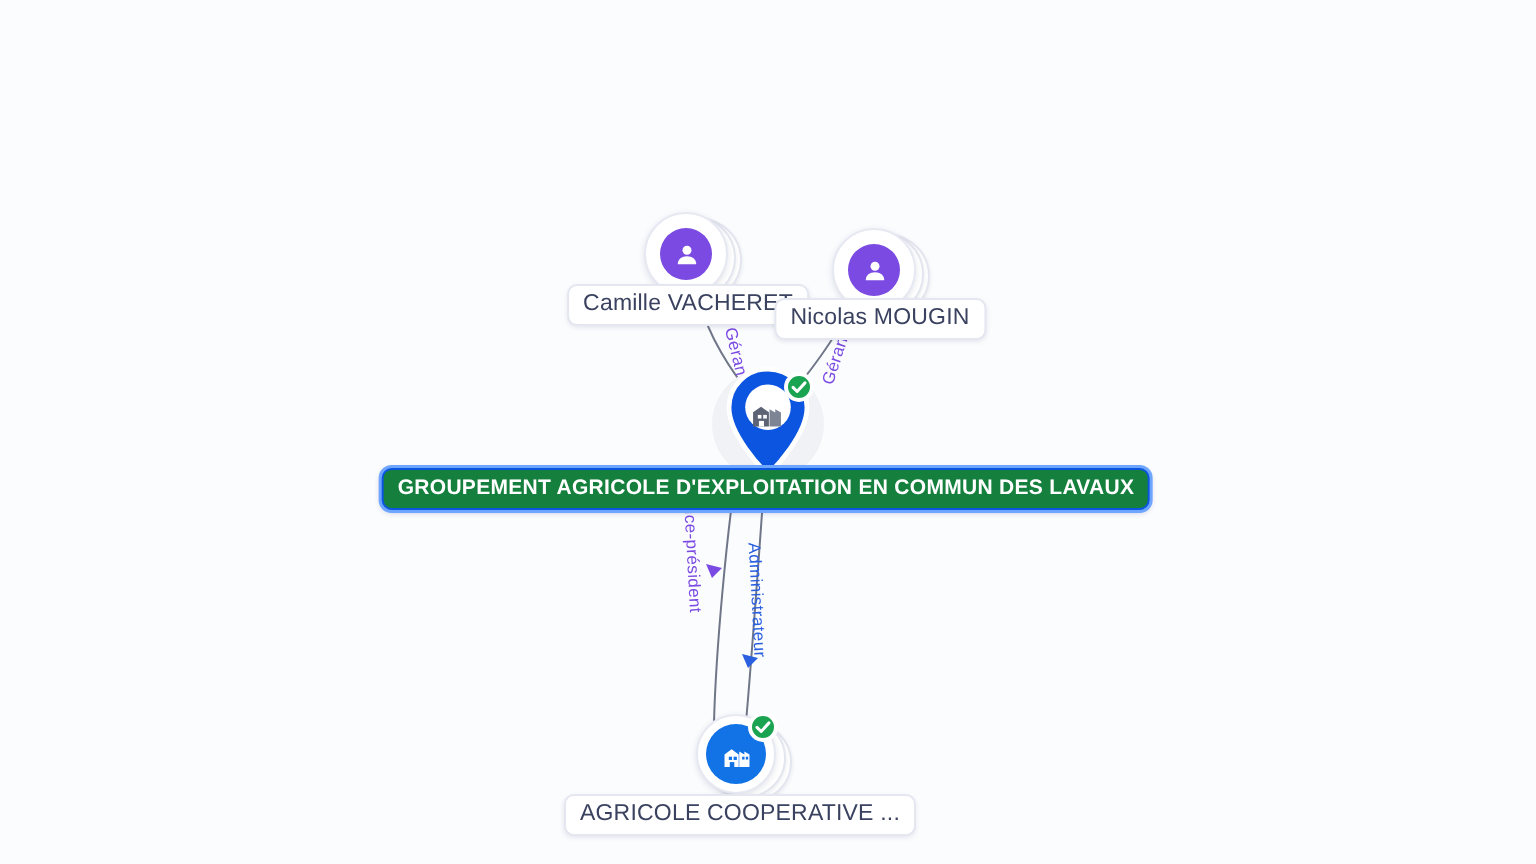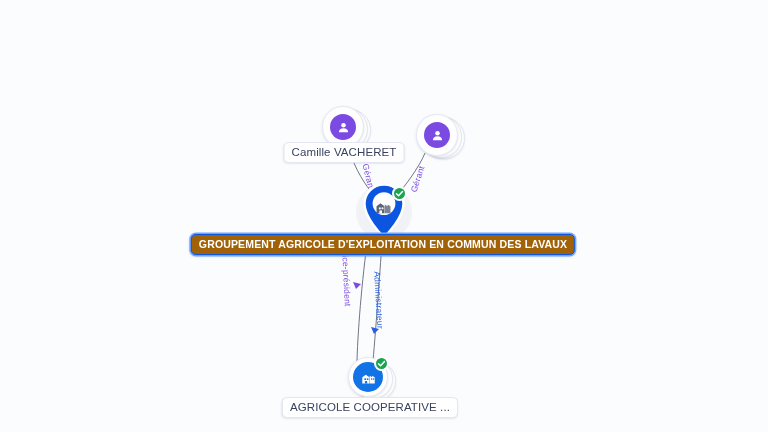--- a/index.html
+++ b/index.html
@@ -124,21 +124,21 @@
     background: #ffffff;
     border: 1px solid #e4e7f0;
     border-radius: 5px;
     padding: 3px 7px 4px 7px;
     font-size: 11.5px;
     color: #3a4260;
     box-shadow: 0 1px 2px rgba(40,50,90,.10);
     letter-spacing: .1px;
   }
   .node-label.selected {
-    background: #a16207;
+    background: #15803d;
     border: 1px solid #0b55e0;
     color: #ffffff;
     font-size: 10.5px;
     font-weight: 600;
     letter-spacing: .15px;
     box-shadow: 0 0 0 1.5px #6ea6ff, 0 1px 3px rgba(10,40,120,.30);
   }
 
   
   .edge-label {
@@ -201,20 +201,21 @@
     <div class="stack s2"></div>
     <div class="person-disc">
       <div class="person-avatar">
         <svg width="15" height="15" viewBox="0 0 24 24" fill="#ffffff">
           <circle cx="12" cy="8.2" r="3.6"></circle>
           <path d="M4.6 19.4c0-4.1 3.3-6.4 7.4-6.4s7.4 2.3 7.4 6.4z"></path>
         </svg>
       </div>
     </div>
   </div>
+  <div class="node-label" style="left:440px; top:149px;">Nicolas MOUGIN</div>
 
   <div class="node pin-node" style="left:384px; top:213px;">
     <div class="pin-halo"></div>
     <svg class="pin-shape" width="44" height="56" viewBox="0 0 44 56">
       <path d="M22 1.5C11.2 1.5 2.5 10.1 2.5 20.8c0 13.7 16.6 30.6 18.2 32.2.7.7 1.9.7 2.6 0
                1.6-1.6 18.2-18.5 18.2-32.2C41.5 10.1 32.8 1.5 22 1.5z" fill="#0b55e0" stroke="#ffffff" stroke-width="2.4"></path>
       <circle cx="22" cy="20.6" r="11.4" fill="#ffffff"></circle>
     </svg>
     <svg width="19" height="19" viewBox="0 0 24 24" style="position:absolute; left:18px; top:13px;">
       <path d="M3.2 20.5V11.6l5-3.6 5 3.6v8.9z" fill="#5c6374"></path>

